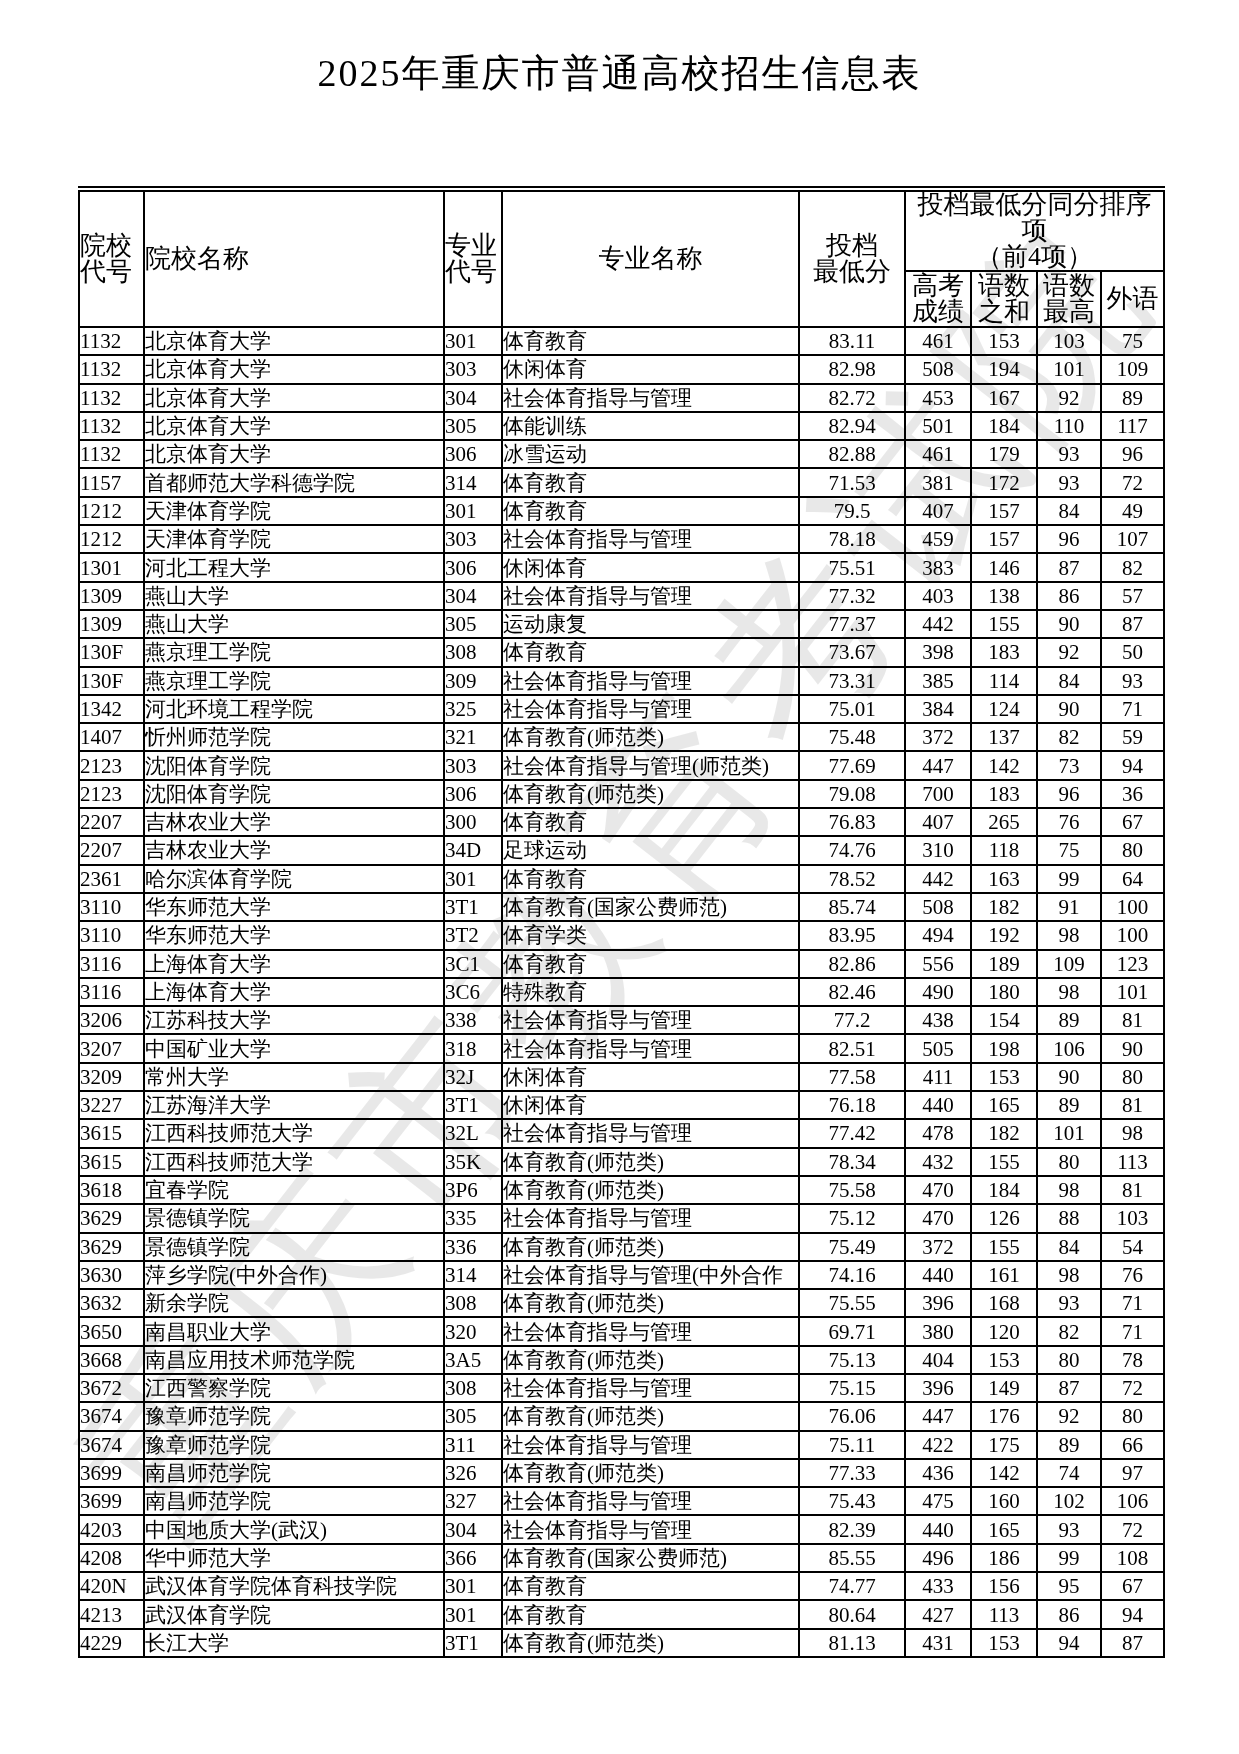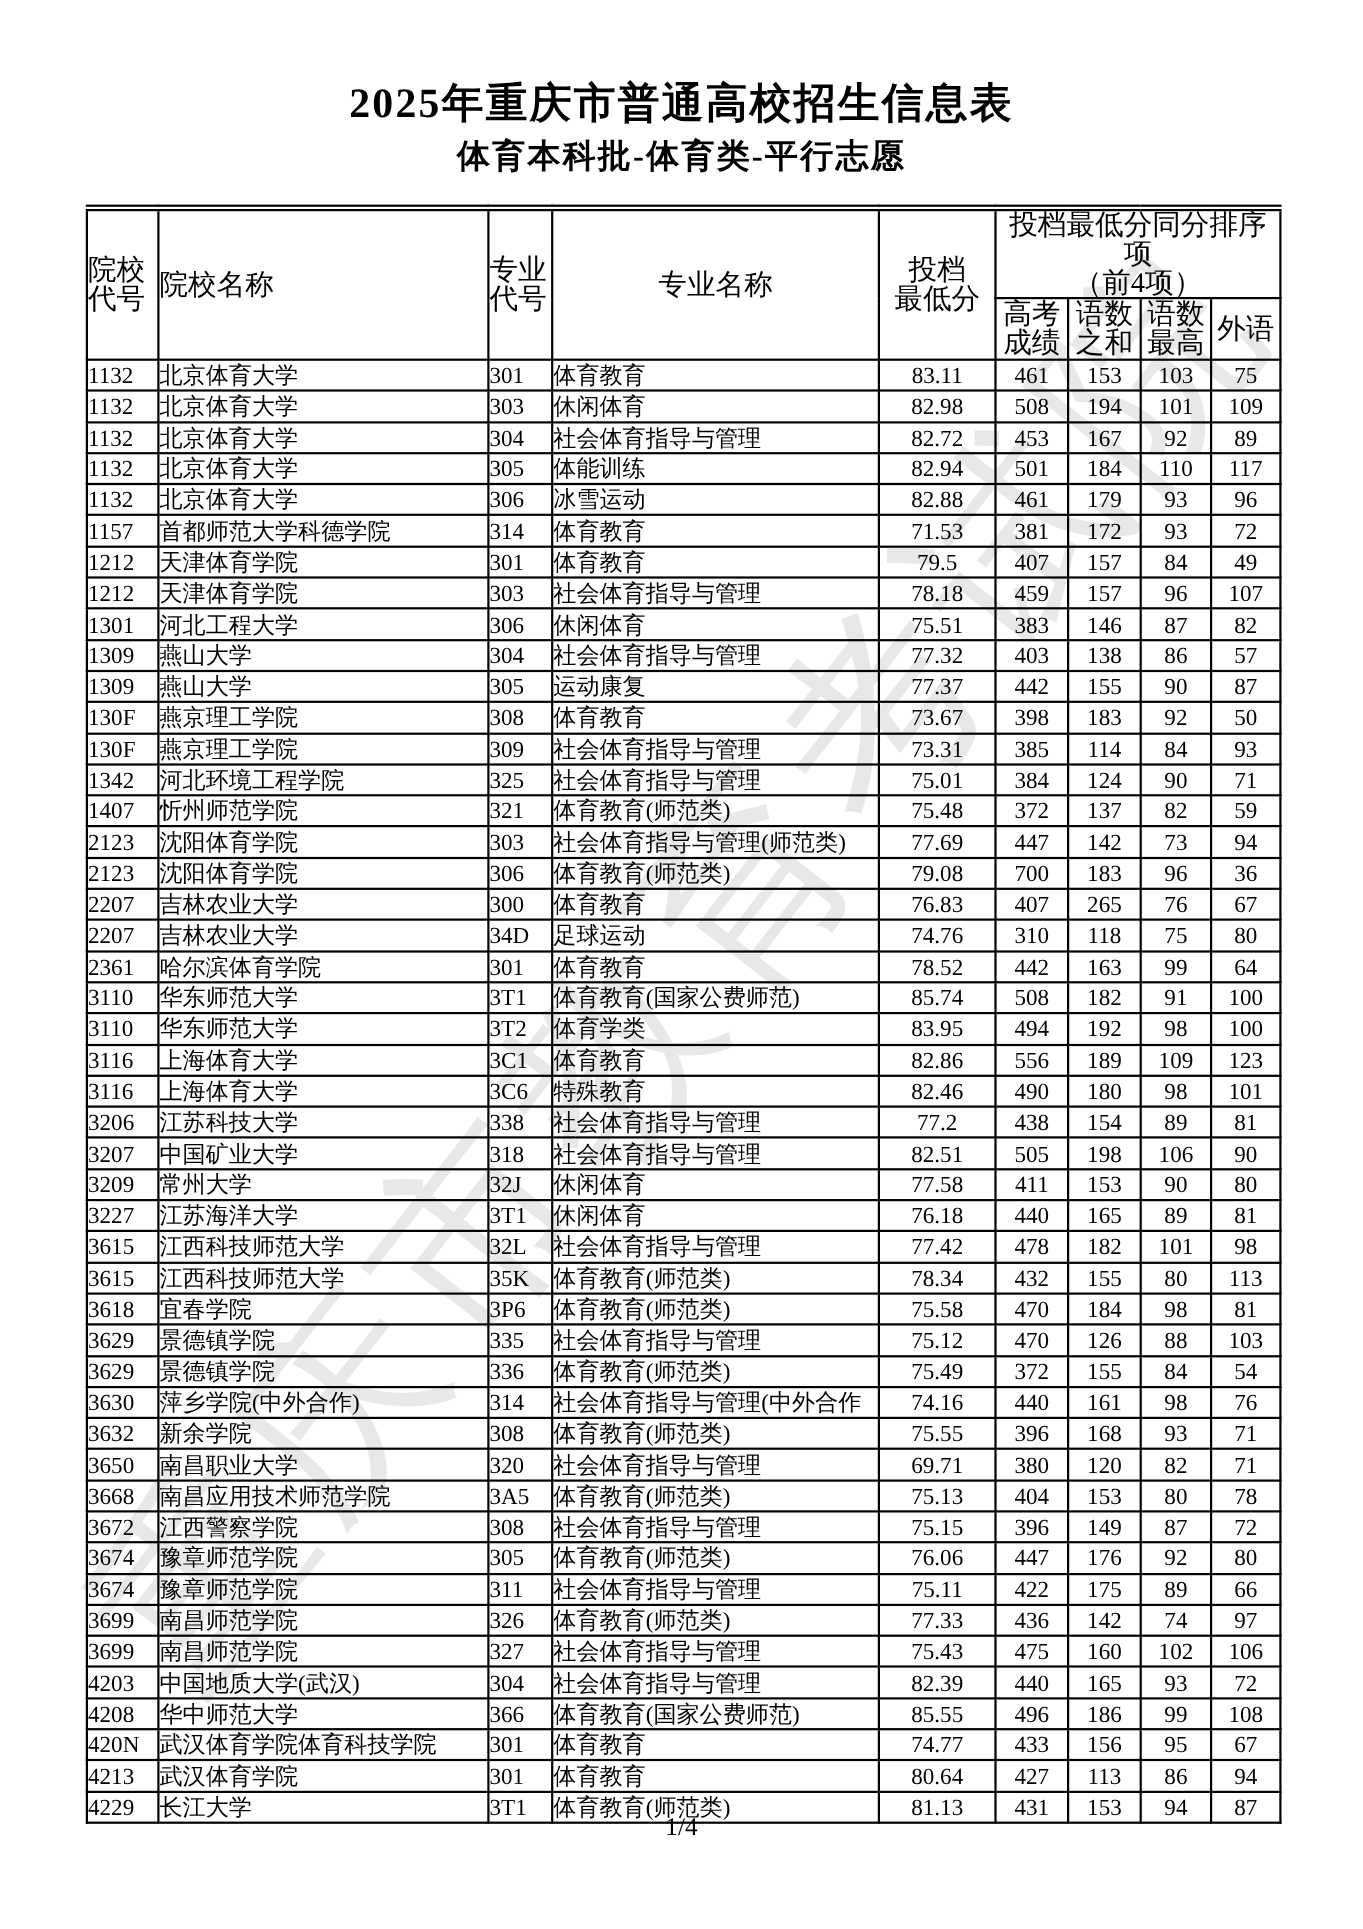--- a/index.html
+++ b/index.html
@@ -23,27 +23,27 @@
     transform: translate(-50%, -50%) rotate(-52deg);
     font-size: 185px;
     letter-spacing: 14px;
     white-space: nowrap;
     color: rgba(0, 0, 0, 0.09);
     z-index: 0;
     pointer-events: none;
   }
   .title {
     position: absolute;
-    top: 68px;
+    top: 48px;
     left: 0;
     width: 100%;
     margin: 0;
     text-align: center;
     font-size: 38px;
-    font-weight: bold;
+    font-weight: normal;
     letter-spacing: 2px;
     z-index: 1;
   }
   .subtitle {
     position: absolute;
     top: 122px;
     left: 0;
     width: 100%;
     margin: 0;
     text-align: center;
@@ -103,21 +103,20 @@
   }
 </style>
 </head>
 <body>
 
 <div class="page">
 
   <div class="watermark">重庆市教育考试院</div>
 
   <h1 class="title">2025年重庆市普通高校招生信息表</h1>
-  <h2 class="subtitle">体育本科批-体育类-平行志愿</h2>
 
   <table class="score-table">
     <colgroup>
       <col style="width:65px">
       <col style="width:300px">
       <col style="width:58px">
       <col style="width:297px">
       <col style="width:106px">
       <col style="width:66px">
       <col style="width:66px">
@@ -661,15 +660,14 @@
           <td class="col-name">体育教育(师范类)</td>
           <td class="col-num">81.13</td>
           <td class="col-num">431</td>
           <td class="col-num">153</td>
           <td class="col-num">94</td>
           <td class="col-num">87</td>
         </tr>
       </tbody>
   </table>
 
-  <div class="page-number">1/4</div>
 
 </div>
 
 </body></html>

